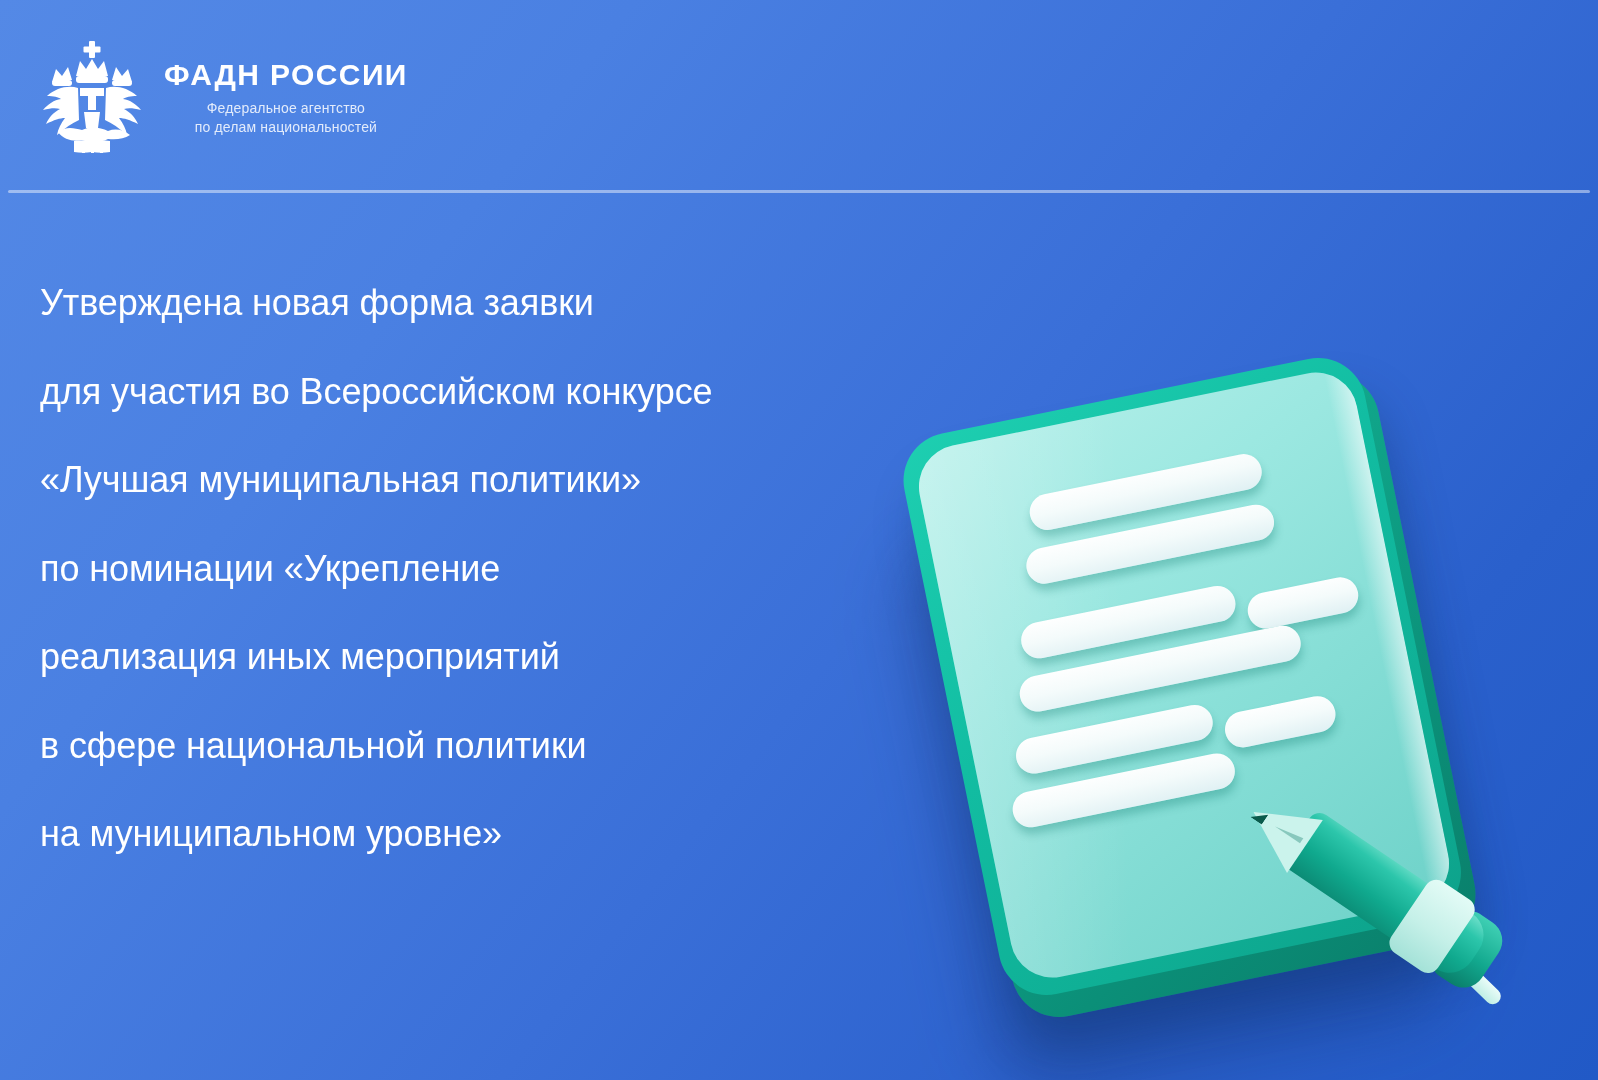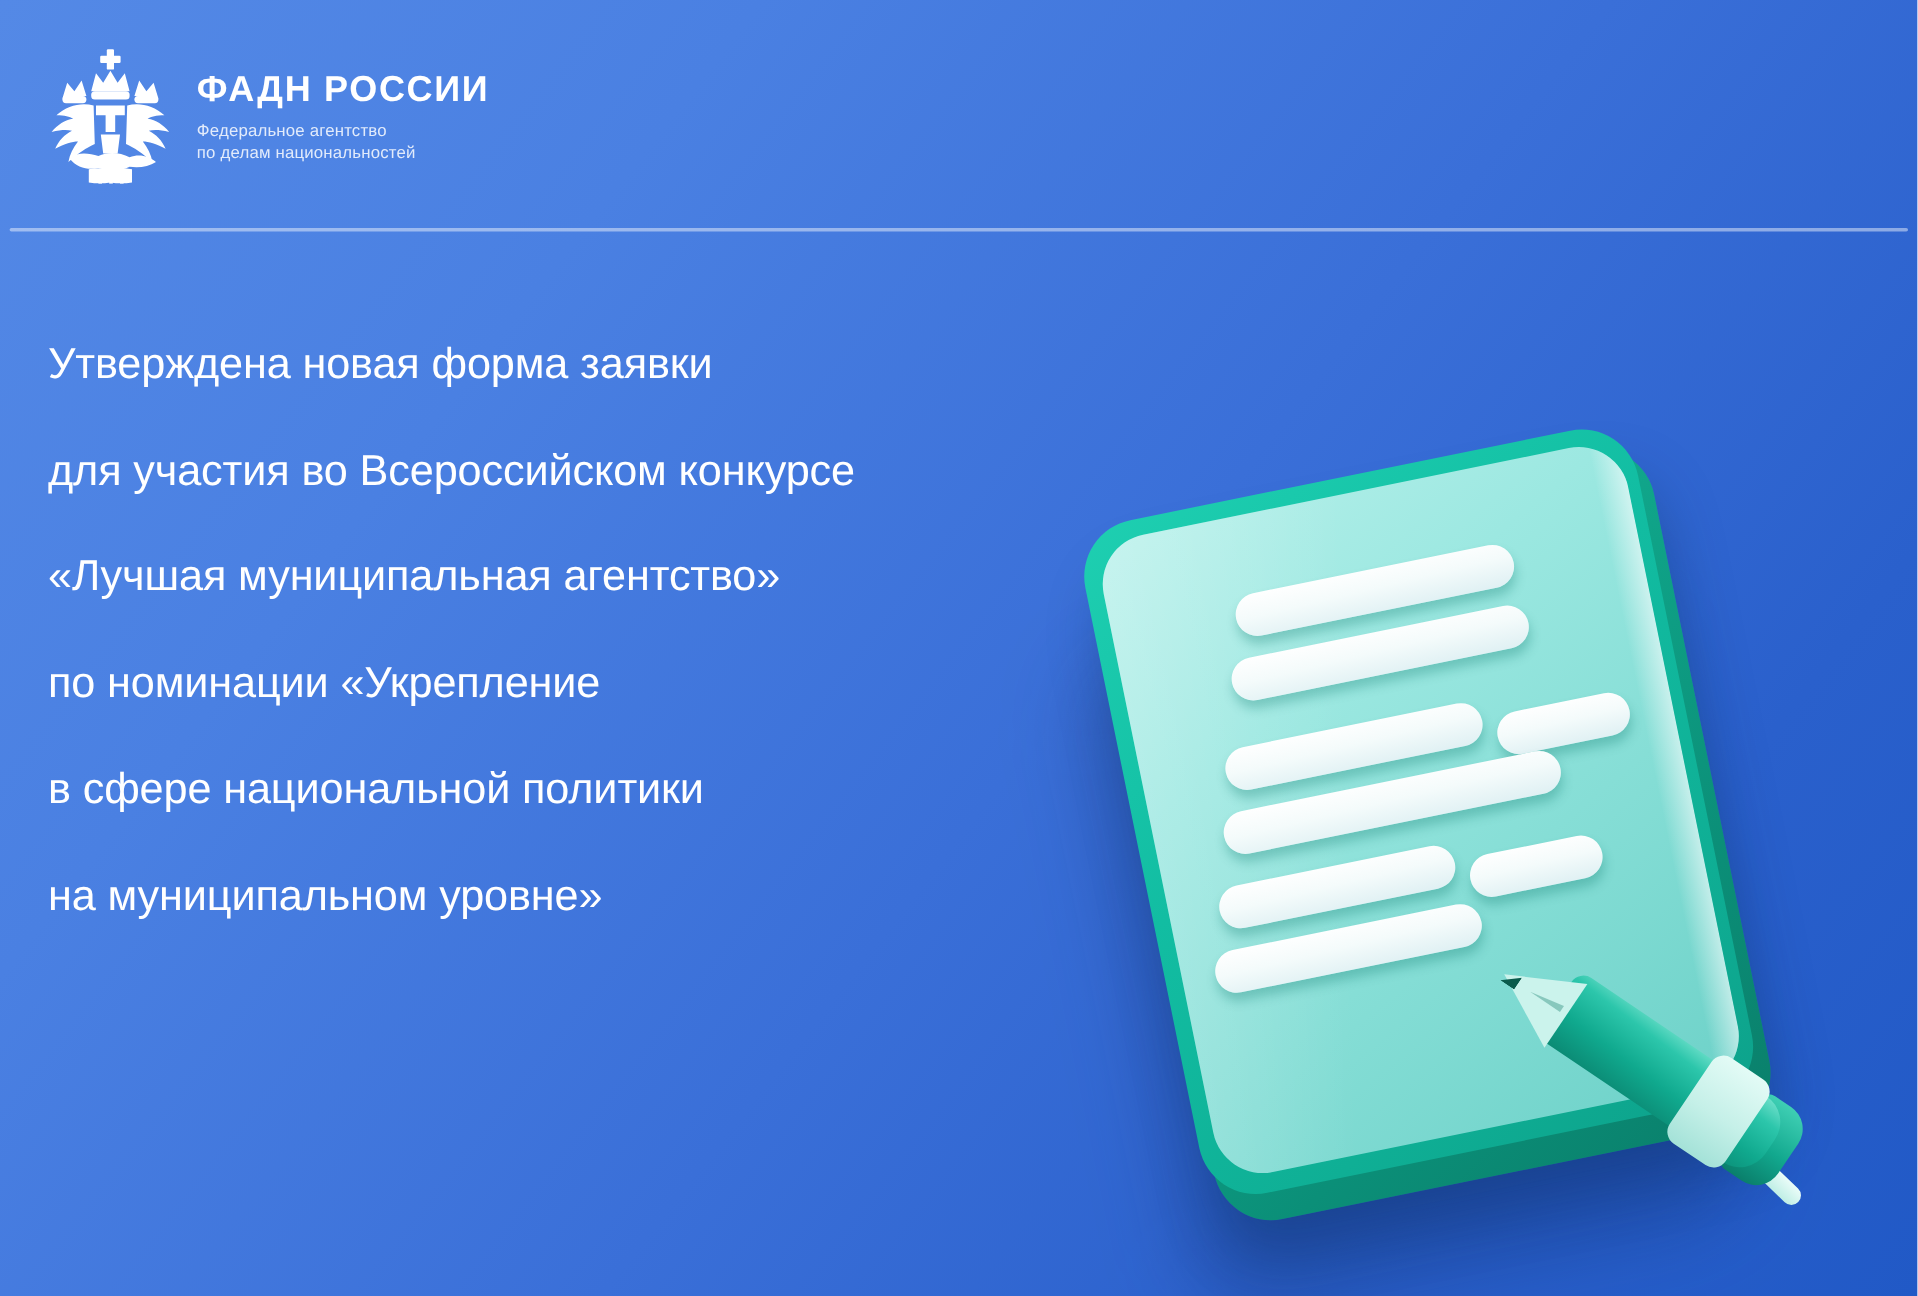--- a/index.html
+++ b/index.html
@@ -41,20 +41,21 @@
     width: 108px;
     height: 118px;
     flex: none;
     display: block;
   }
   .brand-text {
     display: flex;
     flex-direction: column;
     justify-content: center;
     padding-top: 4px;
+    text-align: center;
   }
   .brand-title {
     font-size: 30px;
     font-weight: bold;
     color: #ffffff;
     letter-spacing: 1.4px;
     line-height: 1.1;
     white-space: nowrap;
   }
   .brand-sub {
@@ -322,22 +323,23 @@
       </div>
 
     </div>
 
     <div class="header-divider"></div>
   </div>
 
   <div class="headline">
     <div class="headline-line">Утверждена новая форма заявки</div>
     <div class="headline-line">для участия во Всероссийском конкурсе</div>
-    <div class="headline-line">«Лучшая муниципальная агентство»</div>
+    <div class="headline-line">«Лучшая муниципальная политики»</div>
     <div class="headline-line">по номинации «Укрепление</div>
+    <div class="headline-line">реализация иных мероприятий</div>
     <div class="headline-line">в сфере национальной политики</div>
     <div class="headline-line">на муниципальном уровне»</div>
   </div>
 
   <div class="illustration">
 
     <div class="doc-shadow"></div>
 
     <div class="doc-stack">
       <div class="layer layer-base"></div>

